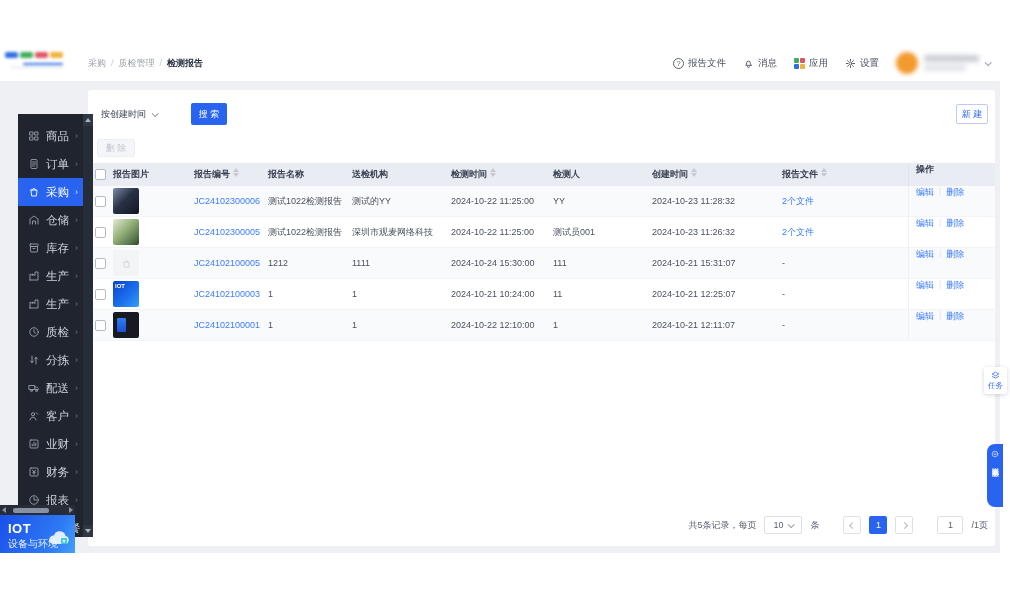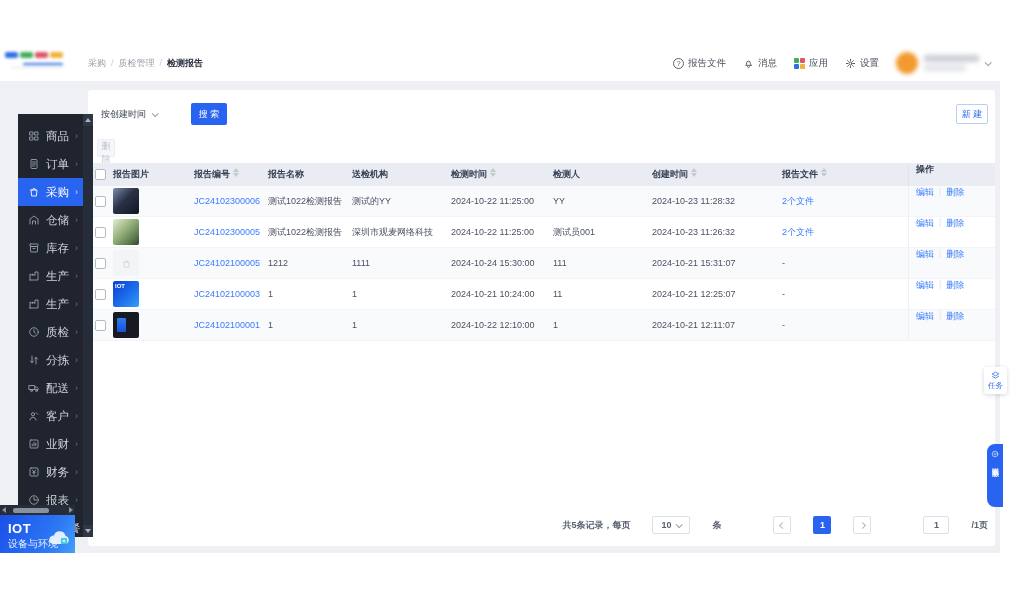--- a/index.html
+++ b/index.html
@@ -78,21 +78,21 @@
     align-items:center; padding:0 6px; font-size:8.5px; color:#474d59; }
   .f-date svg { margin-left:auto; width:10px; height:10px; stroke:#aab0ba; fill:none; stroke-width:1.8; }
   .f-input { height:22px; border:1px solid #dcdfe6; border-radius:2px; margin-left:8px; padding:0 7px;
     font-size:9px; color:#3a4050; font-family:inherit; }
   .f-input::placeholder { color:#bfc4cc; }
   .f-kw { width:196px; } .f-att { width:163px; }
   .btn-search { margin-left:8px; width:36px; height:22px; background:#2864f0; color:#fff; border:none;
     border-radius:2px; font-size:9px; cursor:pointer; font-family:inherit; }
   .btn-create { margin-left:auto; width:32px; height:20px; background:#fff; color:#2864f0;
     border:1px solid #bcccf5; border-radius:2px; font-size:9px; cursor:pointer; font-family:inherit; }
-  .btn-delete { position:absolute; left:9px; top:49px; width:18px; height:18px; background:#f5f6f9;
+  .btn-delete { position:absolute; left:9px; top:49px; width:38px; height:18px; background:#f5f6f9;
     color:#c0c5cd; border:1px solid #eceef2; border-radius:2px; font-size:9px; font-family:inherit; }
 
   
   .tbl { position:absolute; left:0; top:73px; width:907px; }
   .thead { display:flex; align-items:center; height:23px; background:#e9ecf2; font-size:9px;
     font-weight:700; color:#363e52; }
   .trow { display:flex; align-items:center; height:31px; border-bottom:1px solid #f3f4f7;
     font-size:9px; color:#4a5160; background:#fff; }
   .trow:nth-child(even) { background:#f9fafc; }
   .col { flex:0 0 auto; display:flex; align-items:flex-start; }
@@ -117,22 +117,22 @@
   .thumb[data-variant="photo-green"] { background:linear-gradient(135deg,#e6ead8 0%,#9cb77f 40%,#55744a 80%,#2f4229 100%); }
   .thumb[data-variant="placeholder"] { background:#f3f4f6; }
   .thumb[data-variant="placeholder"] svg { width:11px; height:11px; stroke:#cfd3da; fill:none; stroke-width:1.8; }
   .thumb[data-variant="iot-blue"] { background:linear-gradient(135deg,#0a3fd0 0%,#1e72ee 60%,#35a0f5 100%); }
   .thumb[data-variant="iot-blue"] .thumb-txt { color:#fff; font-size:6px; font-weight:700; position:absolute; left:2px; top:2px; }
   .thumb[data-variant="device-dark"] { background:#171a21; }
   .thumb-screen { position:absolute; left:4px; top:6px; width:9px; height:14px; border-radius:1px;
     background:linear-gradient(#2f7ef0,#1b4fd8); }
 
   
-  .pager { position:absolute; right:7px; bottom:12px; display:flex; align-items:center; gap:22px;
-    font-size:9px; color:#596070;font-weight:bold; }
+  .pager { position:absolute; right:7px; bottom:12px; display:flex; align-items:center; gap:8px;
+    font-size:9px; color:#596070; }
   .pselect { width:38px; height:18px; border:1px solid #dde0e6; border-radius:2px; display:flex;
     align-items:center; justify-content:center; gap:5px; cursor:pointer; }
   .pg-box { width:18px; height:18px; border:1px solid #dde0e6; border-radius:2px; background:#fff;
     display:flex; align-items:center; justify-content:center; cursor:pointer; }
   .pg-cur { width:18px; height:18px; border-radius:2px; background:#2864f0; color:#fff;
     display:flex; align-items:center; justify-content:center; cursor:pointer; }
   .pg-jump { width:26px; height:18px; border:1px solid #dde0e6; border-radius:2px; display:flex;
     align-items:center; justify-content:center; }
   .pg-gap { width:8px; }
 

